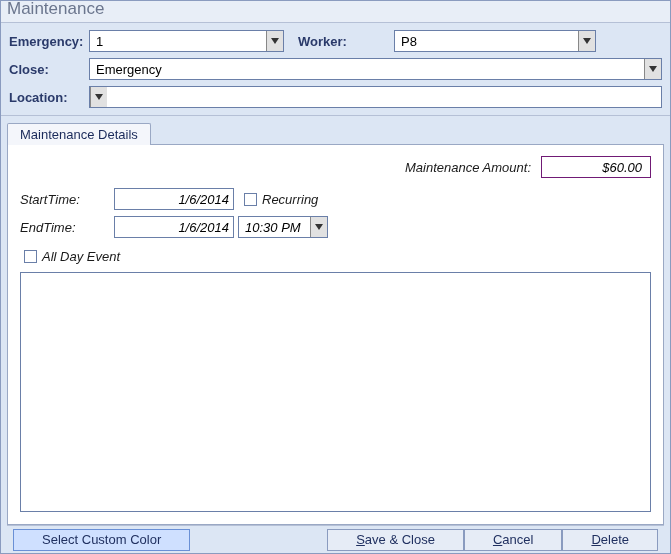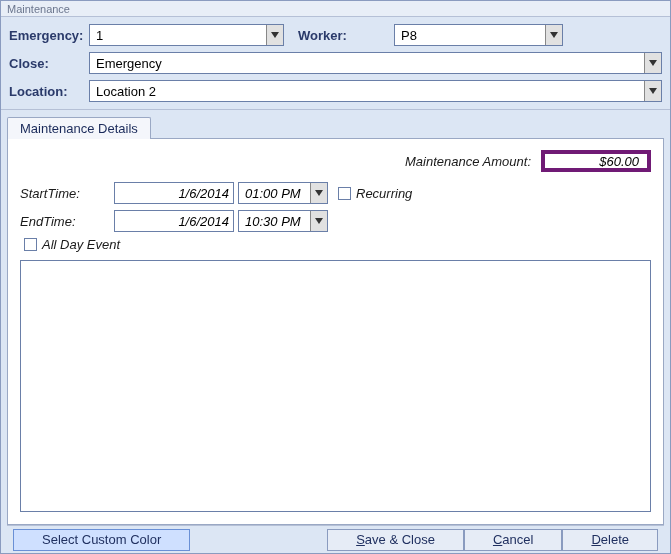--- a/index.html
+++ b/index.html
@@ -4,25 +4,25 @@
 <style>
 * { box-sizing: border-box; font-family: "Segoe UI", Tahoma, sans-serif; font-size: 13px; }
 body { margin: 0; padding: 0; background: #fff; }
 .window {
   width: 671px; height: 554px;
   border: 1px solid #8a9bbf;
   background: #fff;
   display: flex; flex-direction: column;
 }
 .titlebar {
-  height: 16px; line-height: 16px;
+  height: 22px; line-height: 16px;
   background: #e8eef7;
   border-bottom: 1px solid #b5c0d6;
   padding-left: 6px;
-  color: #6b768e; font-size: 11px;
+  color: #6b768e; font-size: 17px;
 }
 .topform {
   background: #dce6f4;
   padding: 6px 8px 6px 8px;
   border-bottom: 1px solid #b5c0d6;
 }
 .row { display: flex; align-items: center; margin-bottom: 4px; height: 24px; }
 .lbl { width: 80px; color: #2a3a6a; font-weight: 600; }
 .lbl2 { width: 70px; color: #2a3a6a; font-weight: 600; text-align: left; padding-left: 14px; }
 .combo {
@@ -30,51 +30,51 @@
   height: 22px; display: flex; align-items: center;
 }
 .combo-text { flex: 1; padding: 0 6px; color: #000; }
 .combo-btn {
   width: 17px; height: 100%; background: #e1e1e1;
   border-left: 1px solid #888;
   display: flex; align-items: center; justify-content: center;
 }
 .combo-btn svg { width: 8px; height: 6px; }
 .eqcombo { width: 195px; }
-.workercombo { width: 169px; }
+.workercombo { width: 202px; }
 .fullcombo { width: 520px; }
 
 .tab-area { flex: 1; padding: 4px 6px 0 6px; display: flex; flex-direction: column; background:#dce6f4;}
 .tab-strip { height: 24px; display: flex; align-items: flex-end; }
 .tab {
   background: #f4f6fb; border: 1px solid #9aa8c4; border-bottom: none;
   padding: 3px 12px; border-radius: 2px 2px 0 0; color:#1a2a5a;
   position: relative; top: 1px;
 }
 .tab-body {
   flex: 1; border: 1px solid #9aa8c4; background: #fff;
   padding: 10px 12px 8px 12px; display: flex; flex-direction: column; font-style: italic;
 }
 .amount-row { display: flex; justify-content: flex-end; align-items: center; gap: 10px; height: 24px; margin-bottom: 8px; }
 .amount-lbl { color: #1a1a1a; }
 .amount-box {
-  width: 110px; height: 22px; border: 4px solid #701a75; background: #fff;
+  width: 110px; height: 22px; border: 1px solid #701a75; background: #fff;
   display: flex; align-items: center; justify-content: flex-end; padding-right: 8px;
 }
 .time-row { display: flex; align-items: center; height: 24px; margin-bottom: 4px; gap: 4px; }
 .time-lbl { width: 90px; color: #1a1a1a; }
 .date-box { width: 120px; height: 22px; border: 1px solid #6a7fa8; background:#fff;
   display:flex; align-items:center; justify-content:flex-end; padding-right:4px;padding-left:15px;}
 .time-combo { width: 90px; }
 .chk-row { display: flex; align-items: center; gap: 5px; margin-left: 4px; }
 .chk {
   width: 13px; height: 13px; border: 1px solid #6a7fa8; background: #fff;
 }
 .chk-lbl { color: #1a1a1a; }
-.allday { margin-top: 0; margin-bottom: 8px; }
+.allday { margin-top: 6px; margin-bottom: 8px; }
 .notes {
   flex: 1; border: 1px solid #6a7fa8; background: #fff; margin-bottom: 4px;
 }
 .footer {
   height: 28px; background: #dce6f4; border-top: 1px solid #b5c0d6;
   display: flex; align-items: center; padding: 0 6px;
 }
 .btn {
   height: 22px; border: 1px solid #8a9bbf; background: #e6ecf6;
   padding: 0 28px; display: flex; align-items: center; justify-content: center;
@@ -118,21 +118,20 @@
         <div class="combo-btn">
           <svg viewBox="0 0 8 6">
               <path d="M0 0 L8 0 L4 6 Z" fill="#333"></path>
             </svg>
         </div>
       </div>
     </div>
     <div class="row" style="margin-bottom:0;">
       <div class="lbl">Location:</div>
       <div class="combo fullcombo" style="flex:1;">
-        <div class="combo-text">Location 2</div>
         <div class="combo-btn">
           <svg viewBox="0 0 8 6">
               <path d="M0 0 L8 0 L4 6 Z" fill="#333"></path>
             </svg>
         </div>
       </div>
     </div>
   </div>
 
   <div class="tab-area">
@@ -145,28 +144,20 @@
         <div class="amount-lbl">Maintenance Amount:</div>
         <div class="amount-box">
           <span>$60.00</span>
         </div>
       </div>
 
       <div class="time-row">
         <div class="time-lbl">StartTime:</div>
         <div class="date-box">
           <span>1/6/2014</span>
-        </div>
-        <div class="combo time-combo">
-          <div class="combo-text">01:00 PM</div>
-          <div class="combo-btn">
-            <svg viewBox="0 0 8 6">
-                <path d="M0 0 L8 0 L4 6 Z" fill="#333"></path>
-              </svg>
-          </div>
         </div>
         <div class="chk-row" style="margin-left:6px;">
           <div class="chk"></div>
           <div class="chk-lbl">Recurring</div>
         </div>
       </div>
 
       <div class="time-row">
         <div class="time-lbl">EndTime:</div>
         <div class="date-box">

